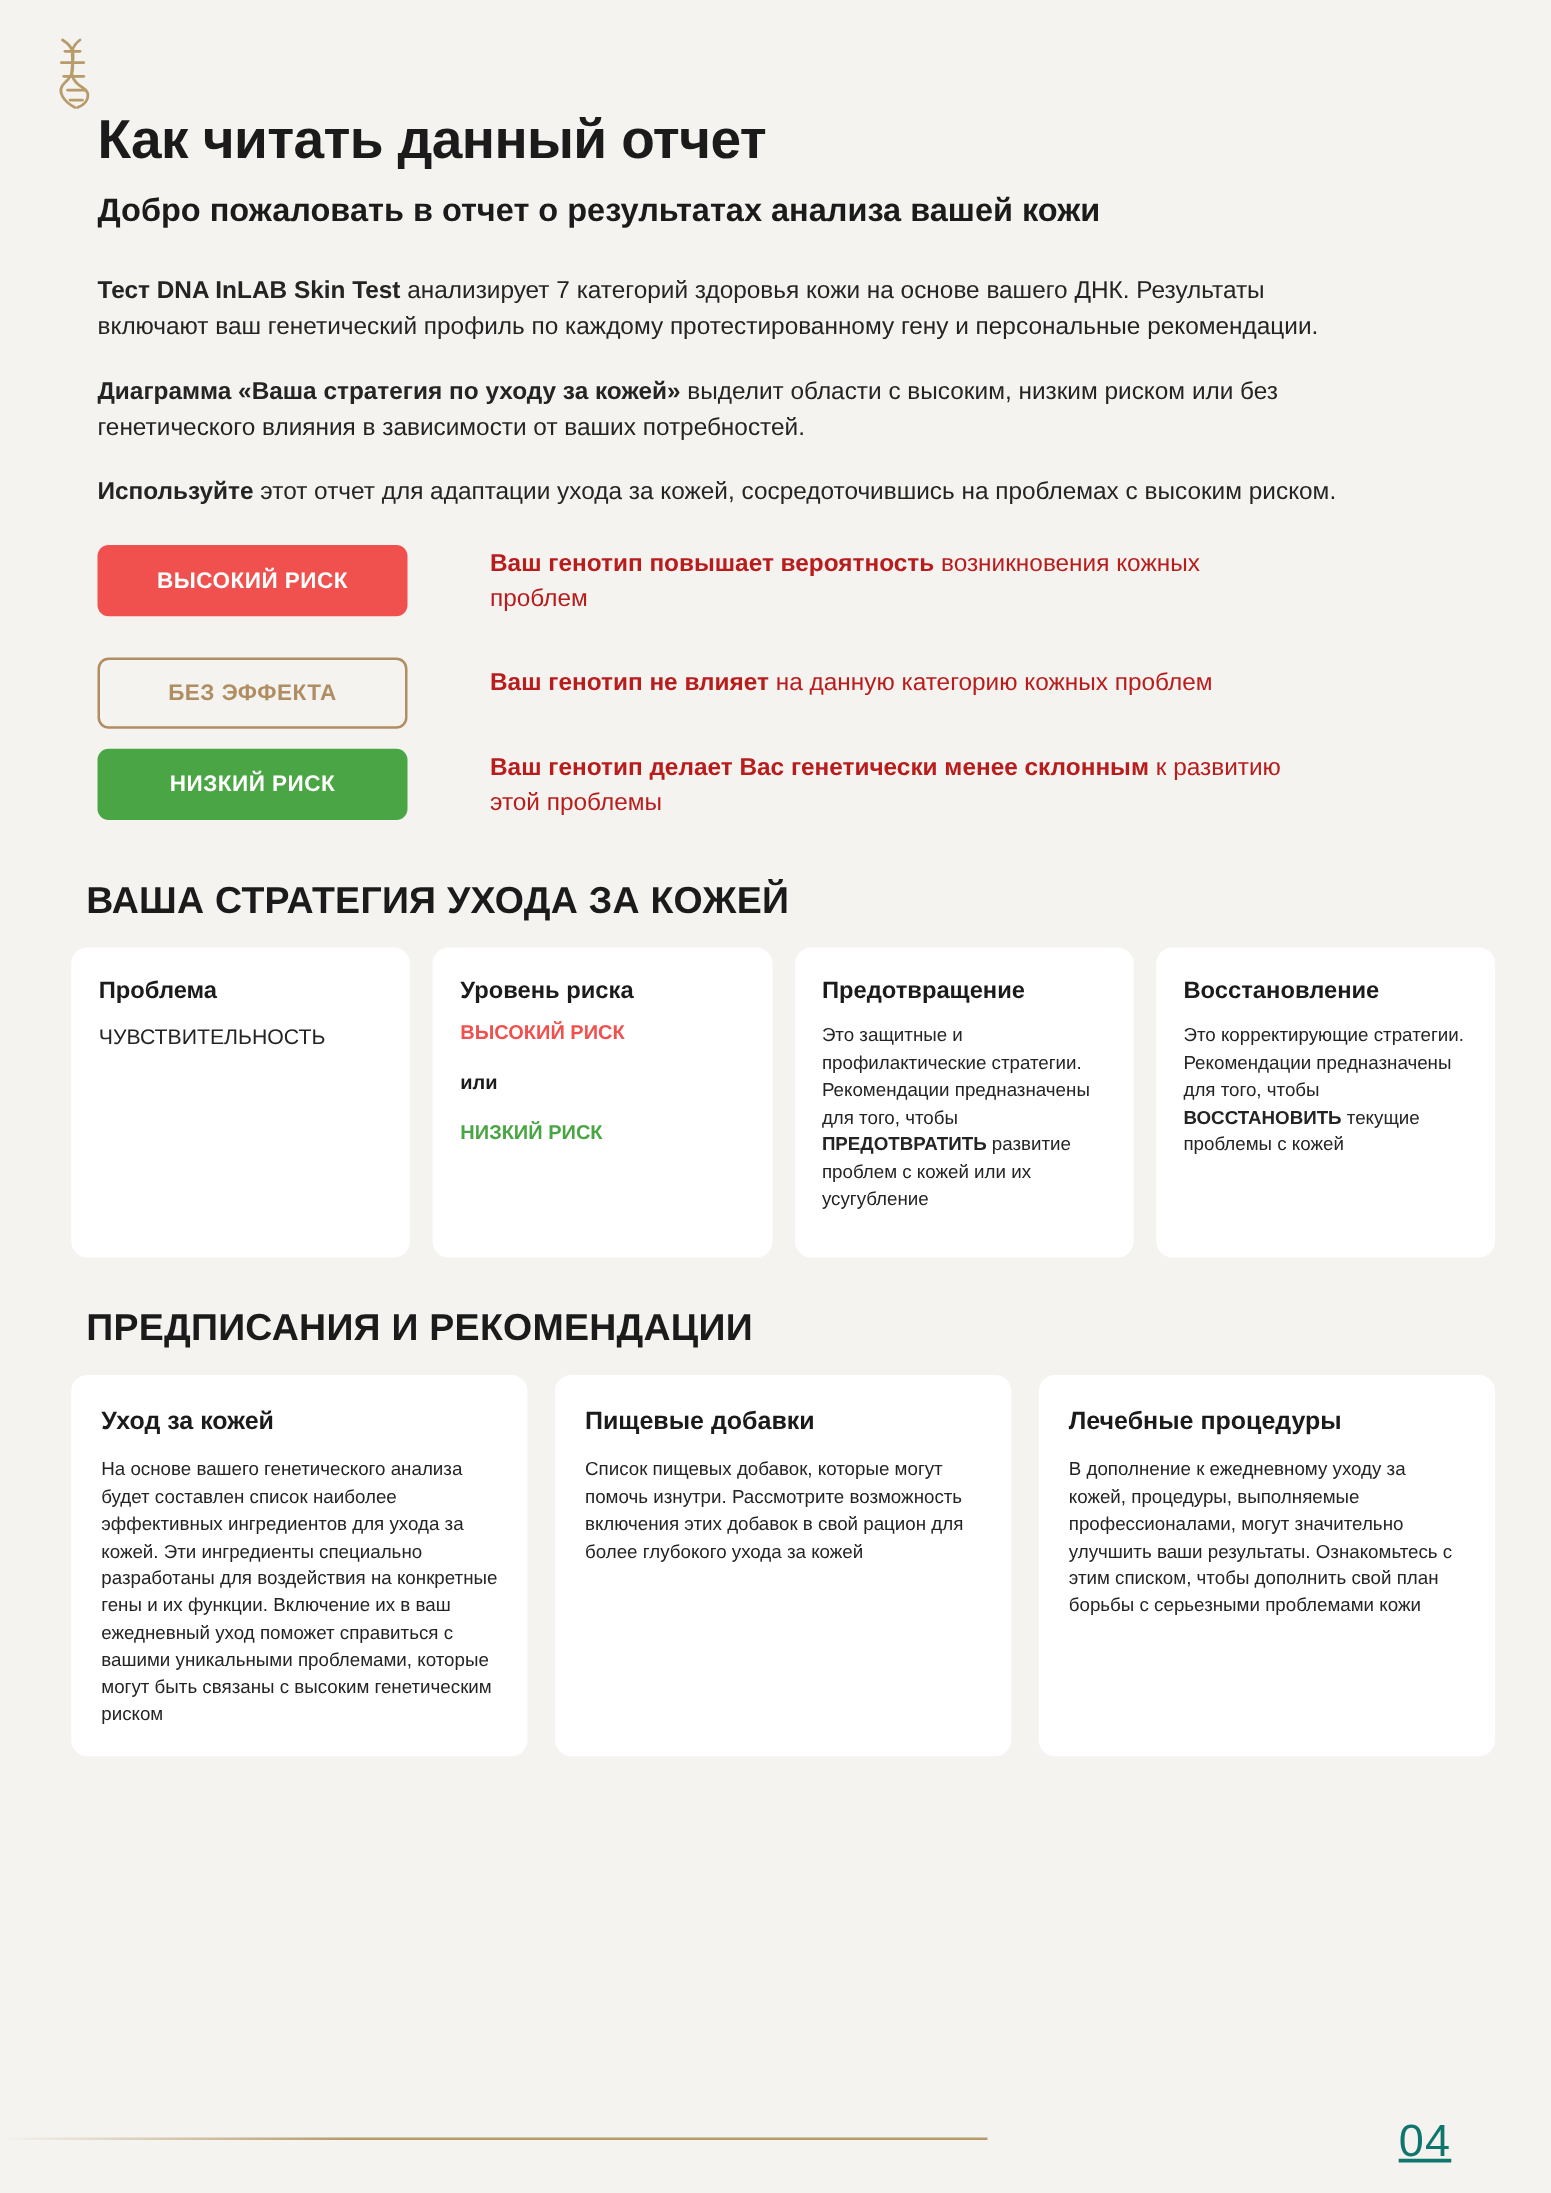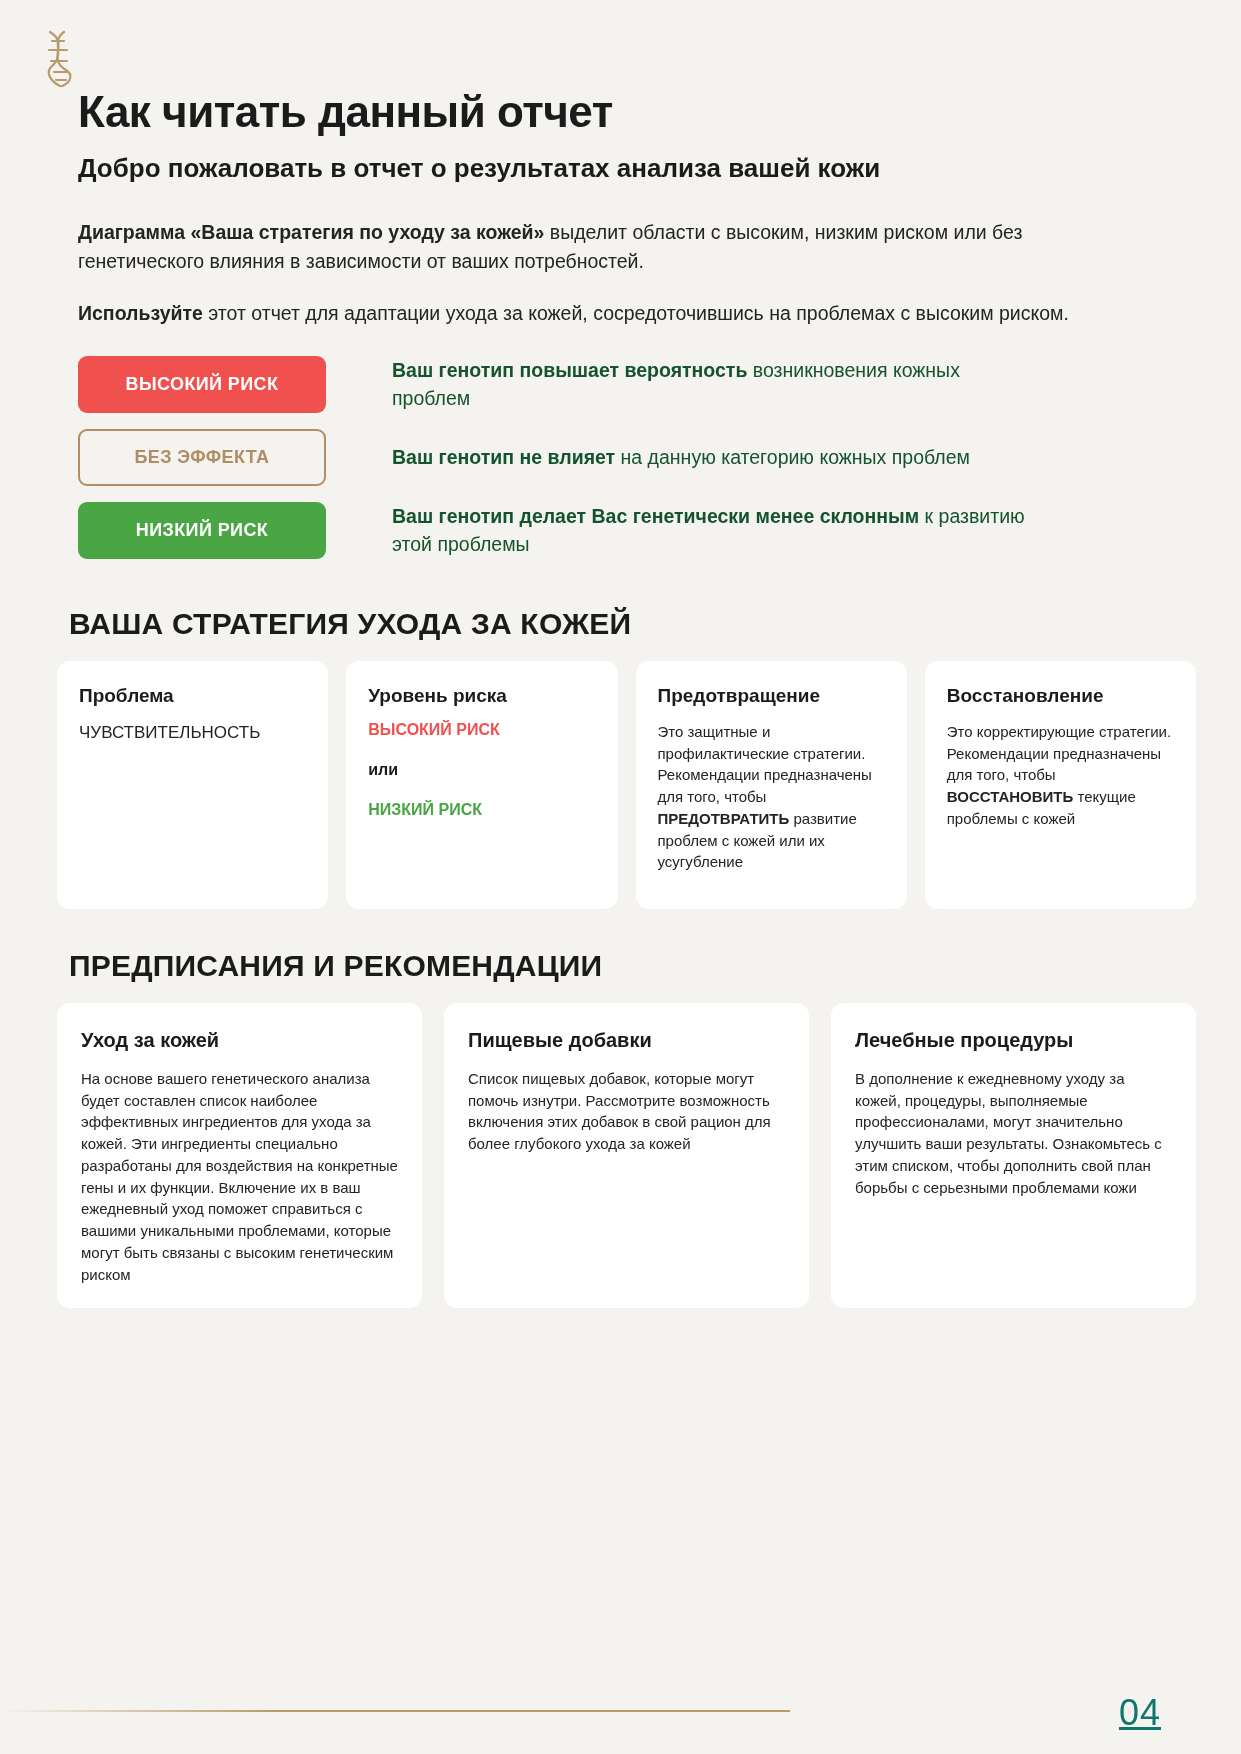--- a/index.html
+++ b/index.html
@@ -92,31 +92,32 @@
     box-sizing: border-box;
   }
   .badge.high {
     background: #f0514f;
     color: #ffffff;
   }
   .badge.none {
     background: transparent;
     border: 2px solid #b08d63;
     color: #b08d63;
+    margin-top: 17px;
   }
   .badge.low {
     background: #4aa545;
     color: #ffffff;
   }
   .legend-text {
     margin-left: 66px;
     font-size: 19.5px;
     line-height: 1.45;
     max-width: 640px;
-    color: #14532d;
+    color: #b91c1c;
   }
   .legend-text b {
     font-weight: bold;
   }
 
   
   .section-head {
     margin: 48px 0 20px 24px;
     font-size: 30px;
     font-weight: bold;
@@ -235,20 +236,21 @@
         <path d="M18 44 H32"></path>
         <path d="M20 52 H30"></path>
       </g>
     </svg>
   </div>
 
   <h1 class="title">Как читать данный отчет</h1>
   <h2 class="subtitle">Добро пожаловать в отчет о результатах анализа вашей кожи</h2>
 
   <div class="intro">
+    <p><b>Тест DNA InLAB Skin Test</b><span> анализирует 7 категорий здоровья кожи на основе вашего ДНК. Результаты включают ваш генетический профиль по каждому протестированному гену и персональные рекомендации.</span></p>
     <p><b>Диаграмма «Ваша стратегия по уходу за кожей»</b><span> выделит области с высоким, низким риском или без генетического влияния в зависимости от ваших потребностей.</span></p>
     <p><b>Используйте</b><span> этот отчет для адаптации ухода за кожей, сосредоточившись на проблемах с высоким риском.</span></p>
   </div>
 
   <div class="legend">
 
     <div class="legend-row">
       <div class="badge high">ВЫСОКИЙ РИСК</div>
       <div class="legend-text"><b>Ваш генотип повышает вероятность</b><span> возникновения кожных проблем</span></div>
     </div>

